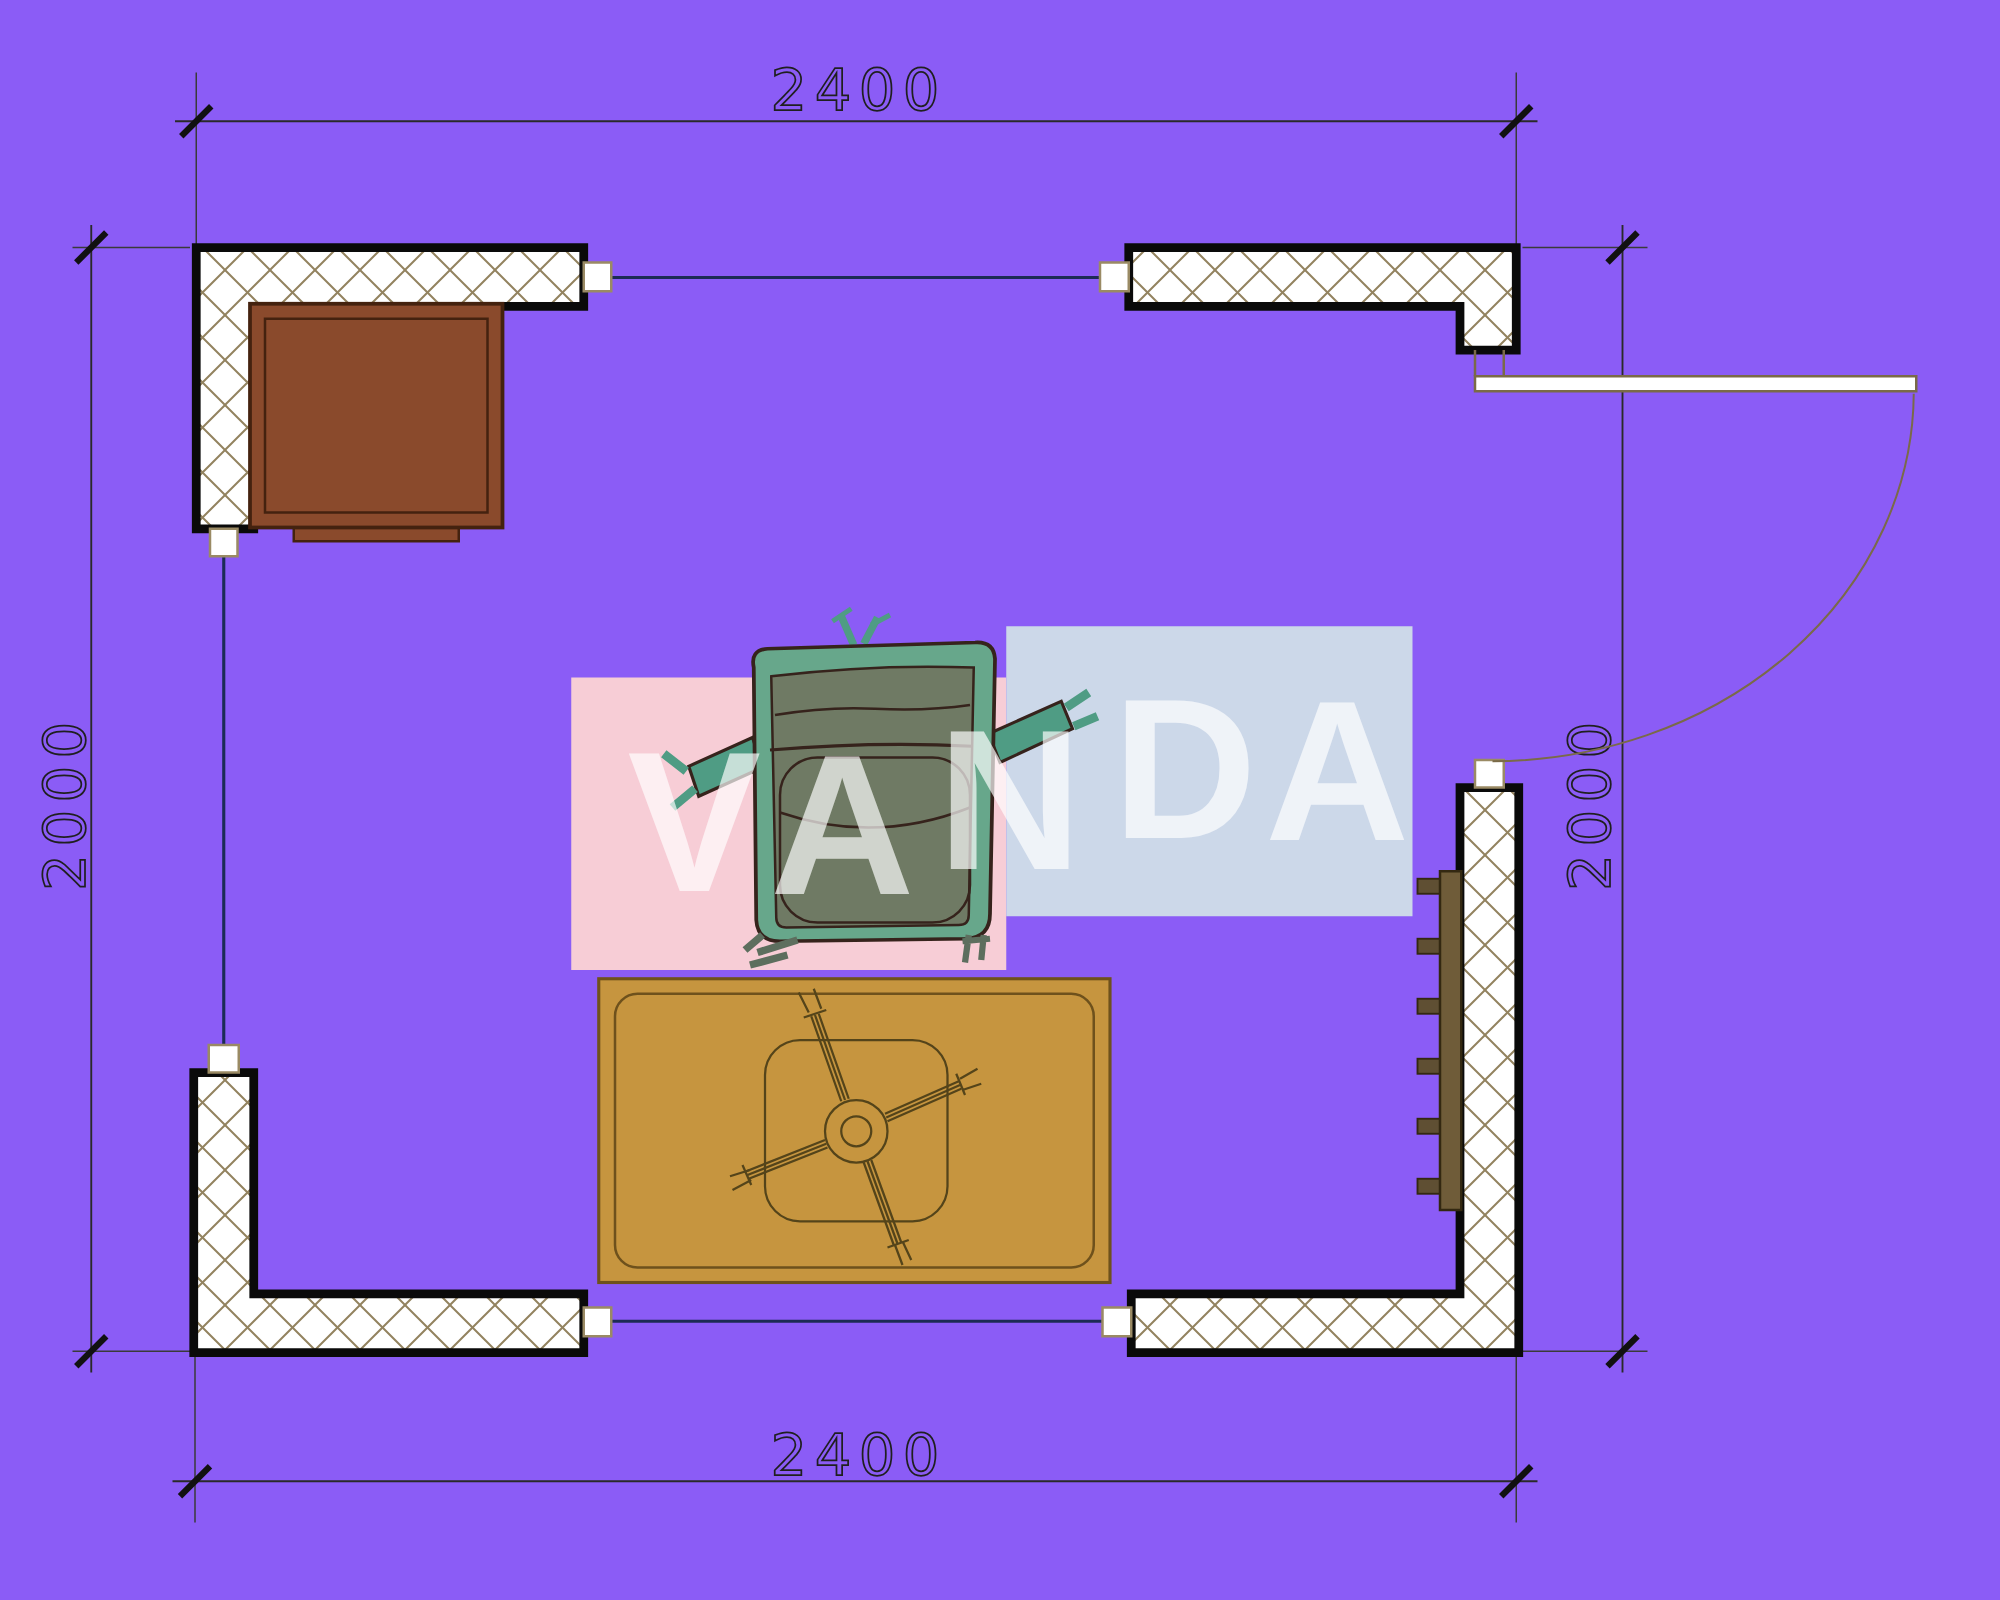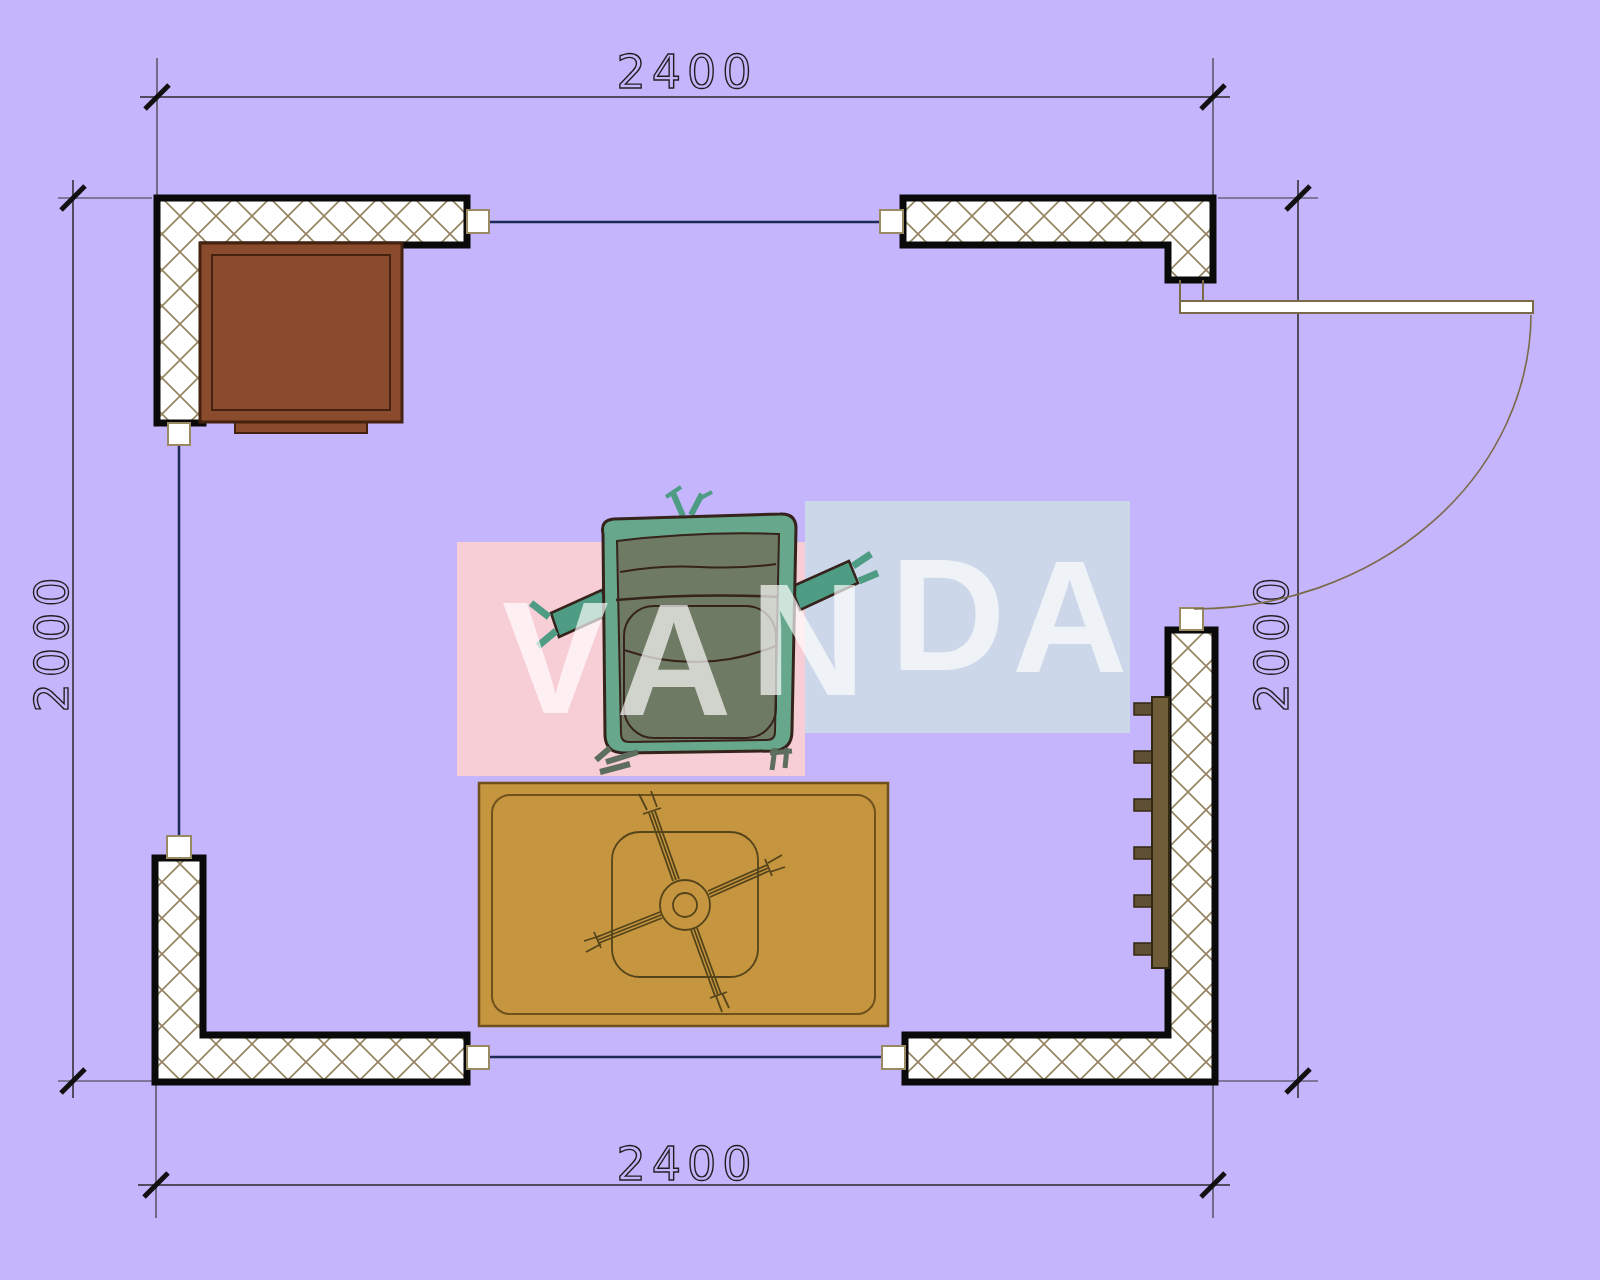--- a/index.html
+++ b/index.html
@@ -1,16 +1,16 @@
 <!DOCTYPE html>
 <html><head>
 <meta charset="utf-8">
 <style>
   html,body{margin:0;padding:0;background:#ffffff;}
-  .canvas{position:relative;width:1600px;height:1280px;background:#c4b5fd;overflow:hidden;
+  .canvas{position:relative;width:1600px;height:1280px;background:#8b5cf6;overflow:hidden;
           font-family:"DejaVu Sans", sans-serif;}
   svg{position:absolute;left:0;top:0;}
   .dim-text{font-family:"DejaVu Sans", sans-serif;}
 </style>
 </head>
 <body>
 
 <div class="canvas">
 <svg width="1600" height="1280" viewBox="0 0 1600 1280">
   <defs>

